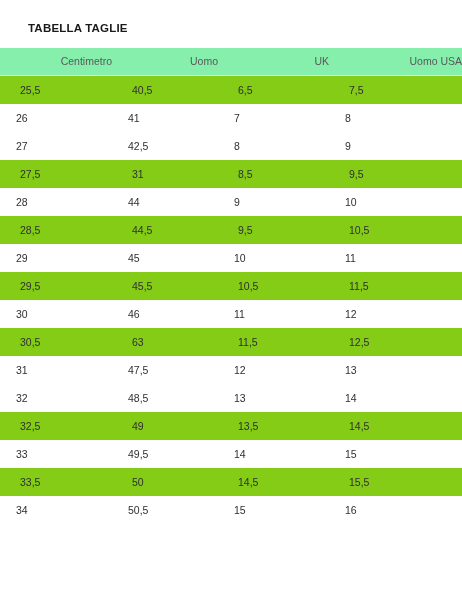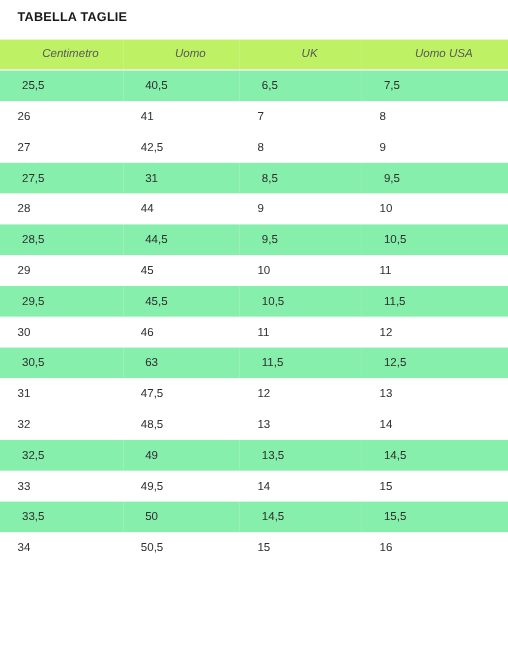--- a/index.html
+++ b/index.html
@@ -23,65 +23,64 @@
     background: #ffffff;
     position: relative;
   }
 
   .chart-title {
     font-size: 11.5px;
     font-weight: bold;
     color: #1a1a1a;
     letter-spacing: 0.2px;
     padding: 9px 0 0 16px;
-    margin: 0;
+    margin: 12px;
     line-height: 14px;
   }
 
   table.size-table {
     width: 462px;
     border-collapse: collapse;
     table-layout: fixed;
     margin-top: 13px;
   }
 
   table.size-table col.c-cm   { width: 112px; }
   table.size-table col.c-eu   { width: 106px; }
   table.size-table col.c-uk   { width: 111px; }
   table.size-table col.c-usa  { width: 133px; }
 
   table.size-table thead th {
-    text-align: center;
+    text-align: right;
     font-size: 10.5px;
     font-weight: normal;
     color: #595959;
     padding: 0 0 0 16px;
     height: 27px;
     line-height: 27px;
     vertical-align: middle;
     border-bottom: 1px solid #ececec;
-    background: #bef264;
+    background: #86efac;
     white-space: nowrap;
-    font-style: italic;
   }
 
   table.size-table tbody td {
     text-align: left;
     font-size: 10.5px;
     font-weight: normal;
     color: #2f2f2f;
     padding: 0 0 0 16px;
     height: 28px;
     line-height: 28px;
     vertical-align: middle;
     white-space: nowrap;
   }
 
   table.size-table tbody tr.row-odd  td { background: #ffffff; }
-  table.size-table tbody tr.row-even td { background: #86efac; padding-left: 20px; }
+  table.size-table tbody tr.row-even td { background: #84cc16; padding-left: 20px; }
 </style>
 </head>
 <body>
 
 <div class="size-chart">
 
   <h1 class="chart-title">TABELLA TAGLIE</h1>
 
   <table class="size-table">
     <colgroup>

